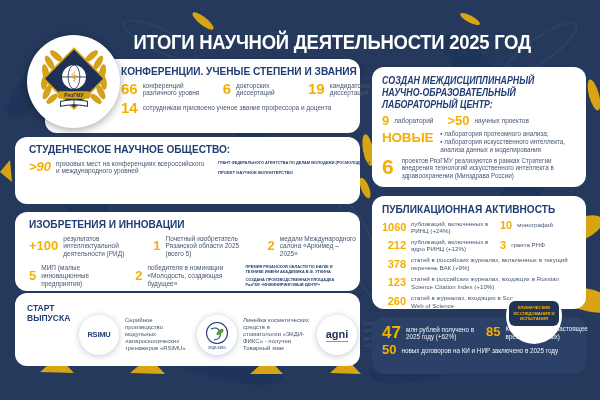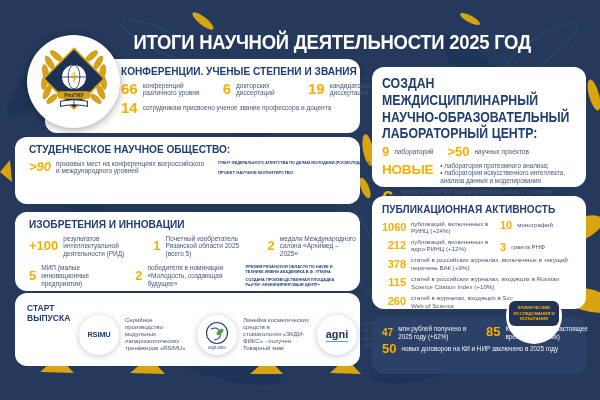--- a/index.html
+++ b/index.html
@@ -192,21 +192,21 @@
     </div>
     <div class="prod">
       <div class="prod-circle">
         <span style="font-size:11px;font-weight:bold;color:#223455;border-bottom:1.5px solid #3fb8af;padding-bottom:1px;">agni</span>
       </div>
       <span class="lbl" style="width:60px;">Совместное производство детекторов осколков «Agni Medtech»</span>
     </div>
   </div>
 
   <div class="panel" style="left:372px;top:67px;width:214px;height:120px;padding:8px 8px 0 10px;">
-    <div class="phead" style="font-size:14px;white-space:normal;line-height:1.2;">
+    <div class="phead" style="font-size:10px;white-space:normal;line-height:1.2;font-style:italic;">
       <span class="cond" style="width:112%;">СОЗДАН МЕЖДИСЦИПЛИНАРНЫЙ НАУЧНО-ОБРАЗОВАТЕЛЬНЫЙ ЛАБОРАТОРНЫЙ ЦЕНТР:</span>
     </div>
     <div class="row" style="margin-top:4px;gap:14px;">
       <div class="pair">
         <span class="num" style="font-size:13px;">9</span>
         <span class="lbl">лабораторий</span>
       </div>
       <div class="pair">
         <span class="num" style="font-size:13px;">&gt;50</span>
         <span class="lbl">научных проектов</span>
@@ -230,51 +230,51 @@
     <div class="row" style="margin-top:4px;align-items:flex-start;">
       <div class="pair" style="width:118px;flex:none;">
         <span class="num" style="font-size:11px;width:24px;text-align:right;">1060</span>
         <span class="lbl" style="width:82px;font-size:6.2px;">публикаций, включенных в РИНЦ (+24%)</span>
       </div>
       <div class="pair">
         <span class="num" style="font-size:11px;">10</span>
         <span class="lbl" style="font-size:6.2px;">монографий</span>
       </div>
     </div>
-    <div class="row" style="margin-top:3px;align-items:flex-end;">
+    <div class="row" style="margin-top:3px;align-items:center;">
       <div class="pair" style="width:118px;flex:none;">
         <span class="num" style="font-size:11px;width:24px;text-align:right;">212</span>
         <span class="lbl" style="width:82px;font-size:6.2px;">публикаций, включенных в ядро РИНЦ (+12%)</span>
       </div>
       <div class="pair">
         <span class="num" style="font-size:11px;">3</span>
         <span class="lbl" style="font-size:6.2px;">гранта РНФ</span>
       </div>
     </div>
     <div class="pair" style="margin-top:4px;">
       <span class="num" style="font-size:11px;width:24px;text-align:right;">378</span>
       <span class="lbl" style="width:160px;font-size:6.2px;">статей в российских журналах, включенных в текущий перечень ВАК (+9%)</span>
     </div>
     <div class="pair" style="margin-top:4px;">
-      <span class="num" style="font-size:11px;width:24px;text-align:right;">115</span>
+      <span class="num" style="font-size:11px;width:24px;text-align:right;">123</span>
       <span class="lbl" style="width:160px;font-size:6.2px;">статей в российских журналах, входящих в Russian Science Citation Index (+10%)</span>
     </div>
     <div class="pair" style="margin-top:4px;">
       <span class="num" style="font-size:11px;width:24px;text-align:right;">260</span>
       <span class="lbl" style="width:130px;font-size:6.2px;">статей в журналах, входящих в Scopus и Web of Science</span>
     </div>
   </div>
 
   <div class="badge-halo"></div>
   <div class="badge">КЛИНИЧЕСКИЕ ИССЛЕДОВАНИЯ И ИСПЫТАНИЯ</div>
 
   <div class="panel-dark" style="left:372px;top:317px;width:214px;height:57px;padding:8px 8px 0 10px;">
     <div class="row" style="align-items:flex-start;">
       <div class="pair" style="width:104px;flex:none;">
-        <span class="num" style="font-size:10px;">47</span>
+        <span class="num" style="font-size:17px;">47</span>
         <span class="lbl" style="width:76px;font-size:6.3px;">млн рублей получено в 2025 году (+62%)</span>
       </div>
       <div class="pair">
         <span class="num" style="font-size:13px;">85</span>
         <span class="lbl" style="width:86px;font-size:6.3px;">КИ проводятся в настоящее время (+12 новых)</span>
       </div>
     </div>
     <div class="pair" style="margin-top:3px;">
       <span class="num" style="font-size:13px;">50</span>
       <span class="lbl" style="white-space:nowrap;font-size:6.3px;">новых договоров на КИ и НИР заключено в 2025 году</span>

